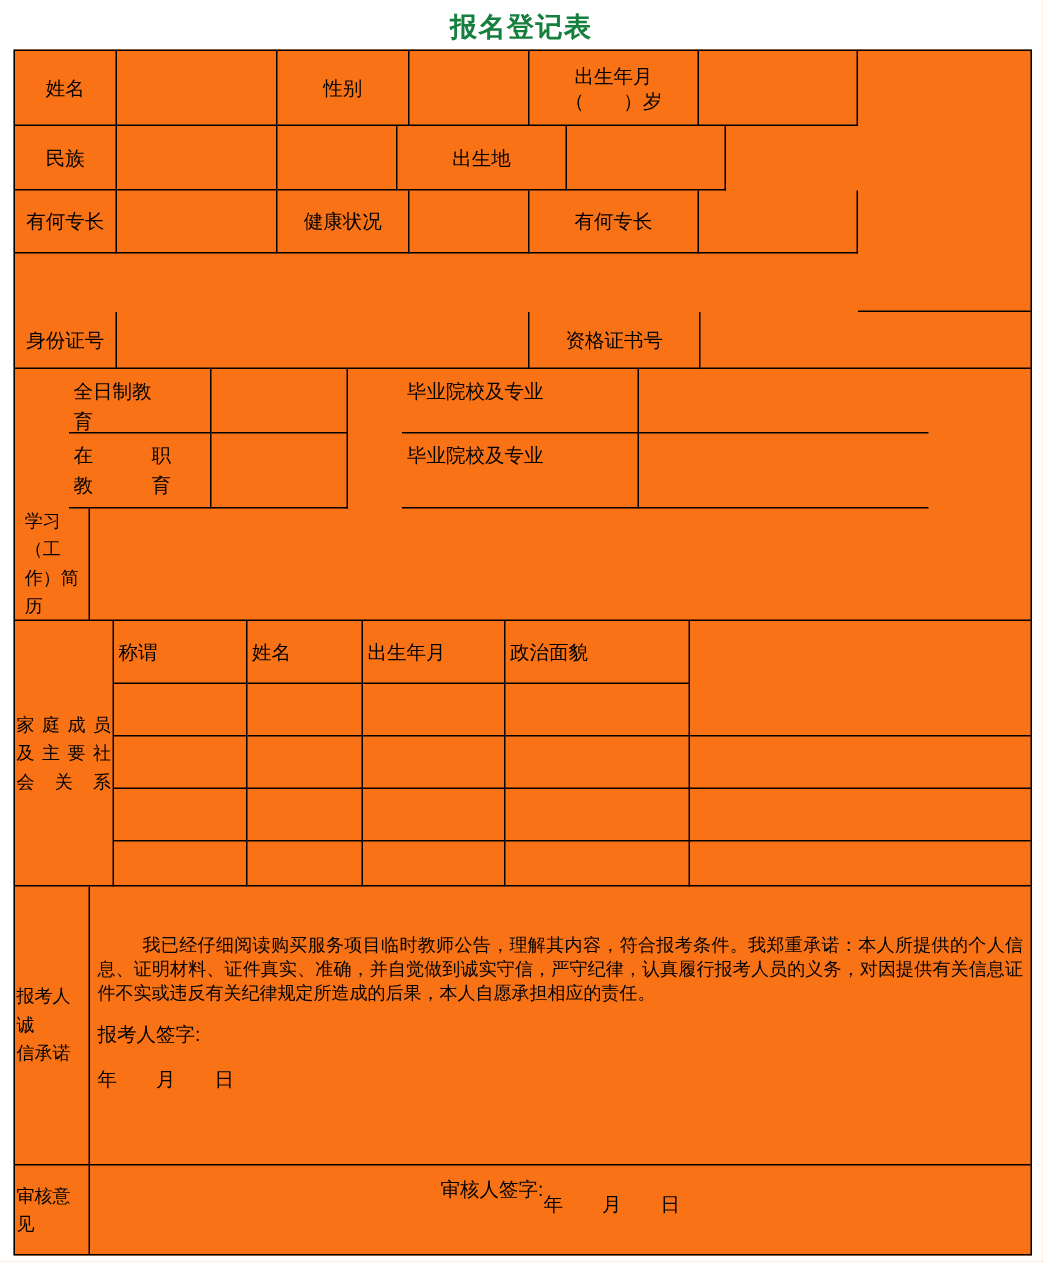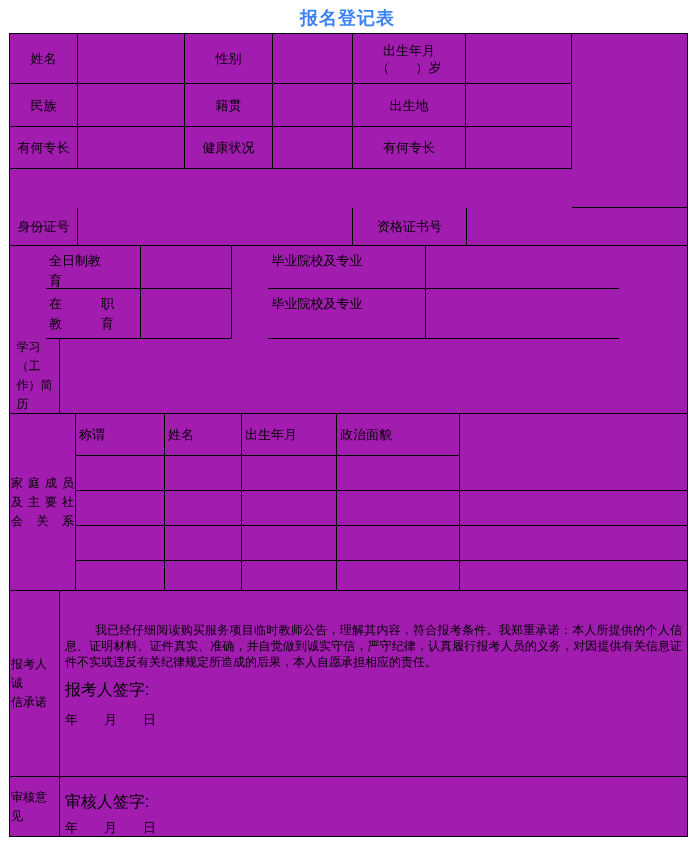--- a/index.html
+++ b/index.html
@@ -8,25 +8,25 @@
     width: 695px; height: 841px;
     font-family: "Liberation Sans", sans-serif;
     color: #000000;
     position: relative;
     overflow: hidden;
   }
   .page { position: relative; width: 695px; height: 841px; background: #ffffff; }
   .title {
     position: absolute; top: 6px; left: 0; width: 100%;
     text-align: center; font-size: 18px; font-weight: bold;
-    letter-spacing: 1px; color: #3b82f6;
+    letter-spacing: 1px; color: #15803d;
   }
   .form {
     position: absolute; left: 9px; top: 33px; width: 679px;
-    border: 1px solid #000; background: #a21caf;
+    border: 1px solid #000; background: #f97316;
   }
   .band { display: flex; }
   .col  { display: flex; flex-direction: column; }
   .row  { display: flex; }
   .cell {
     border-right: 1px solid #000; border-bottom: 1px solid #000;
     display: flex; align-items: center; justify-content: center;
     text-align: center; font-size: 13px; line-height: 17px;
     white-space: pre-line; overflow: hidden;
   }
@@ -38,25 +38,25 @@
   }
   .hdr { justify-content: flex-start; text-align: left; padding-left: 3px; }
   .vlab { font-size: 12px; line-height: 19px; text-align: left; padding: 0 1px; }
   .jl { display: block; width: 100%; text-align: justify; text-align-last: justify; }
   .ls { letter-spacing: 1.5px; }
   .pledge-cell {
     display: flex; flex-direction: column; align-items: stretch;
     justify-content: flex-start; text-align: left; padding: 4px 5px;
   }
   .statement { text-indent: 2.5em; line-height: 16px; font-size: 12px; text-align: justify; margin-top: 27px; }
-  .sign-line { margin-top: 12px; font-size: 16px; line-height: 16px; }
+  .sign-line { margin-top: 12px; font-size: 13px; line-height: 16px; }
   .date-line { margin-top: 14px; font-size: 13px; line-height: 16px; }
   .review-cell {
-    display: flex; flex-direction: column; align-items: stretch;
-    justify-content: flex-end; text-align: left; padding: 8px 5px 0 5px;
+    display: flex; flex-direction: row; align-items: stretch;
+    justify-content: center; text-align: left; padding: 8px 5px 0 5px;
   }
   .review-cell .date-line { margin-top: 10px; }
 </style>
 </head>
 <body>
 
 <div class="page">
 
   <div class="title">报名登记表</div>
 
@@ -69,21 +69,20 @@
           <div class="cell" style="width:107px"></div>
           <div class="cell" style="width:88px">性别</div>
           <div class="cell" style="width:80px"></div>
           <div class="cell" style="width:113px">出生年月
 （　　）岁</div>
           <div class="cell" style="width:106px"></div>
         </div>
         <div class="row" style="height:43px">
           <div class="cell" style="width:68px">民族</div>
           <div class="cell" style="width:107px"></div>
-          <div class="cell" style="width:88px">籍贯</div>
           <div class="cell" style="width:80px"></div>
           <div class="cell" style="width:113px">出生地</div>
           <div class="cell" style="width:106px"></div>
         </div>
         <div class="row" style="height:42px">
           <div class="cell" style="width:68px">有何专长</div>
           <div class="cell" style="width:107px"></div>
           <div class="cell" style="width:88px">健康状况</div>
           <div class="cell" style="width:80px"></div>
           <div class="cell" style="width:113px">有何专长</div>

